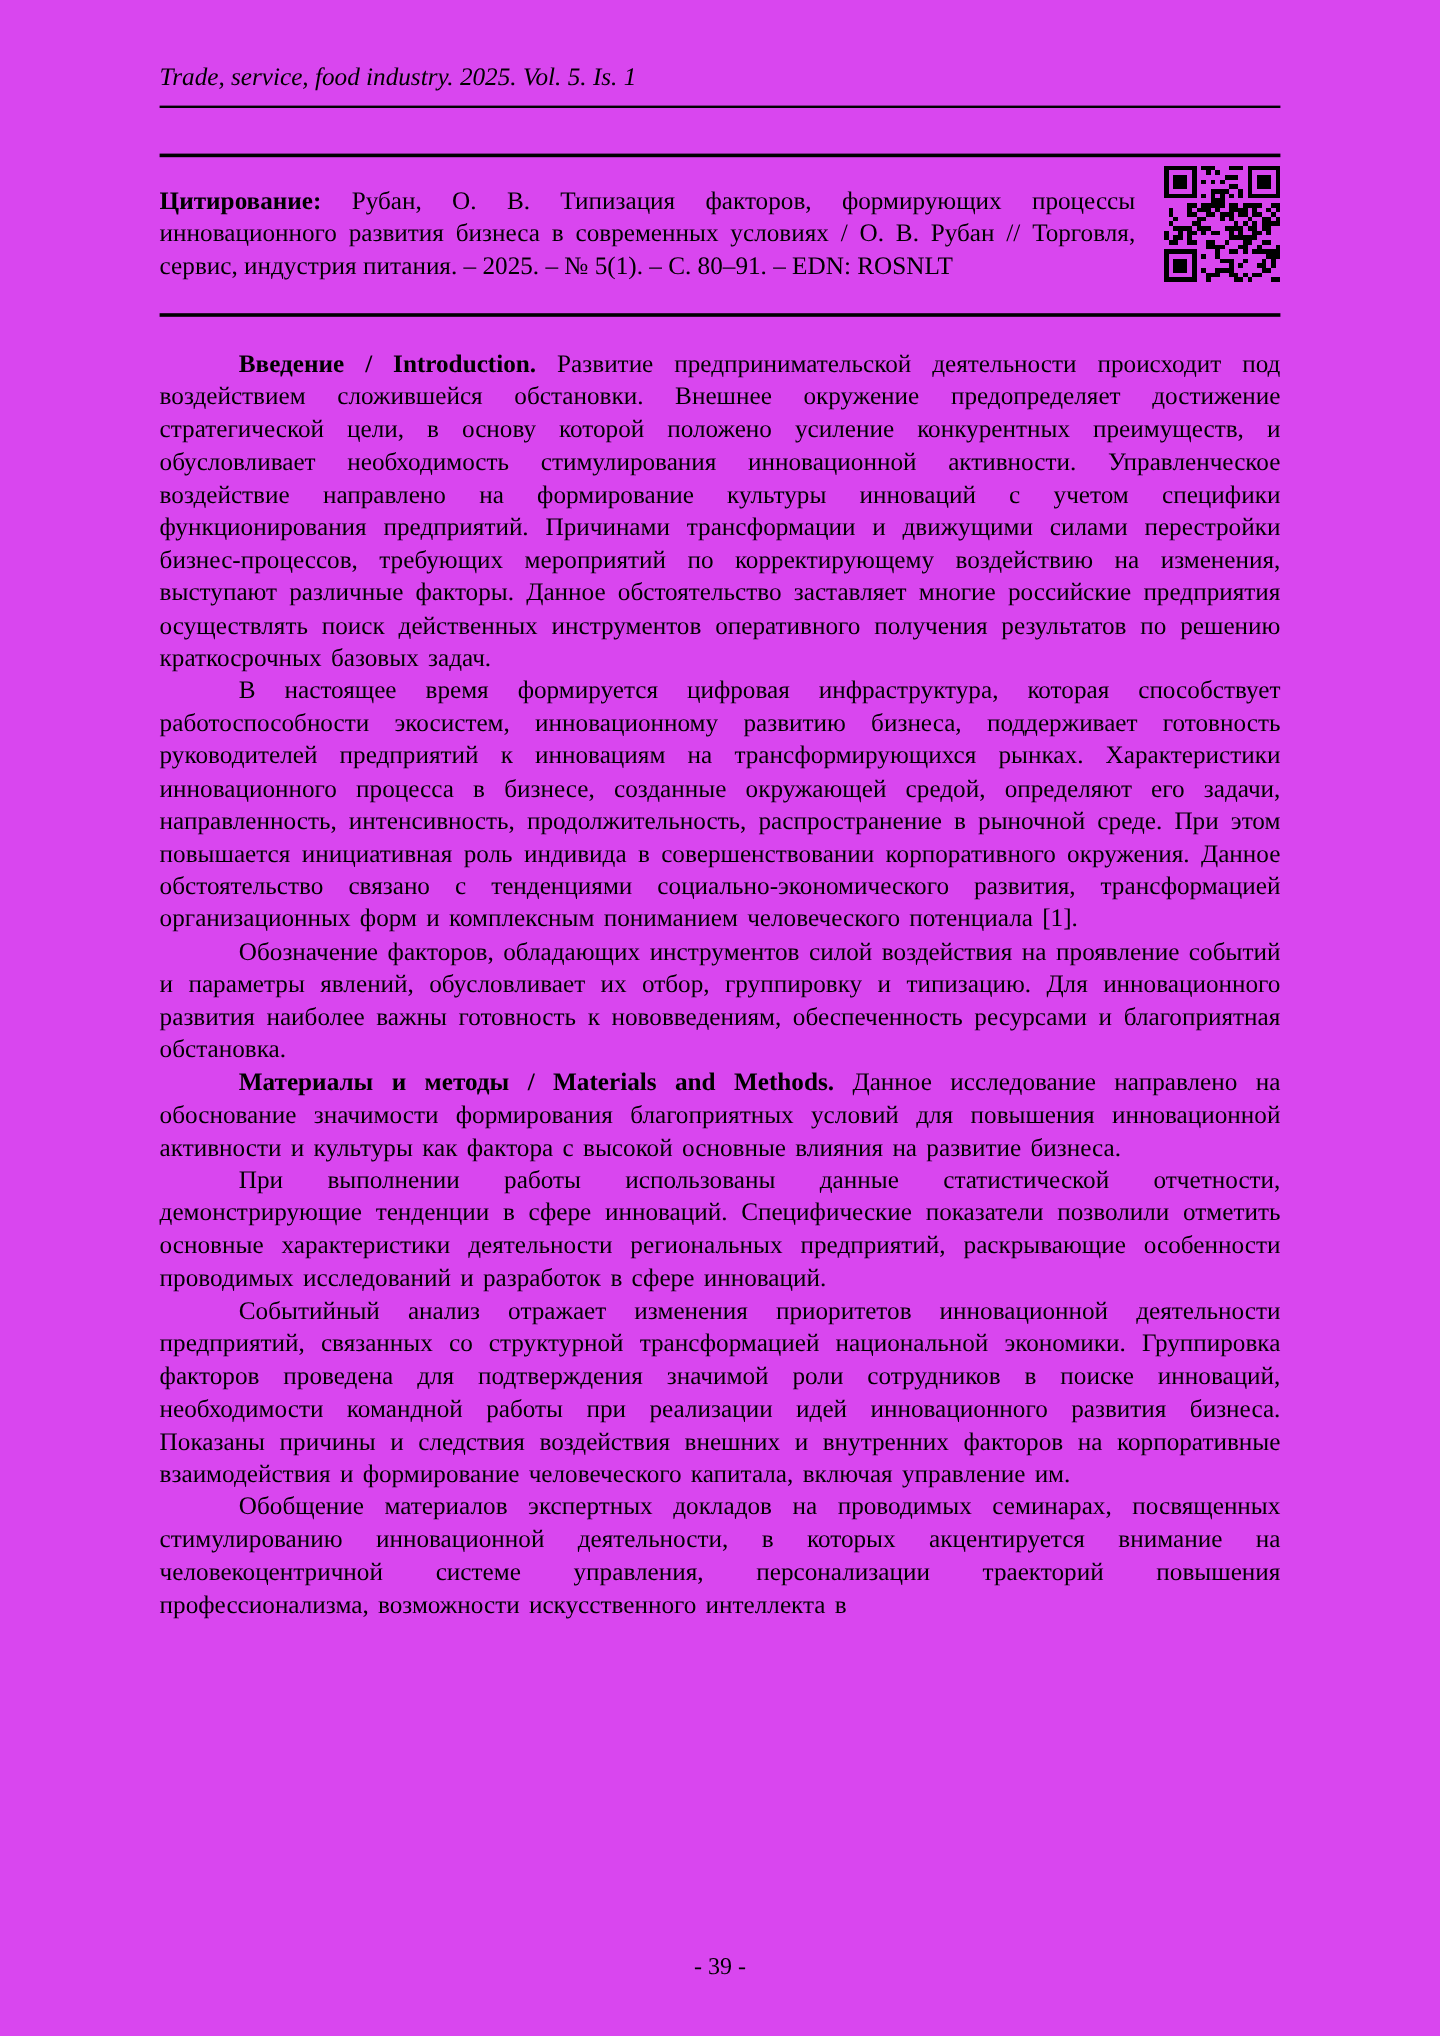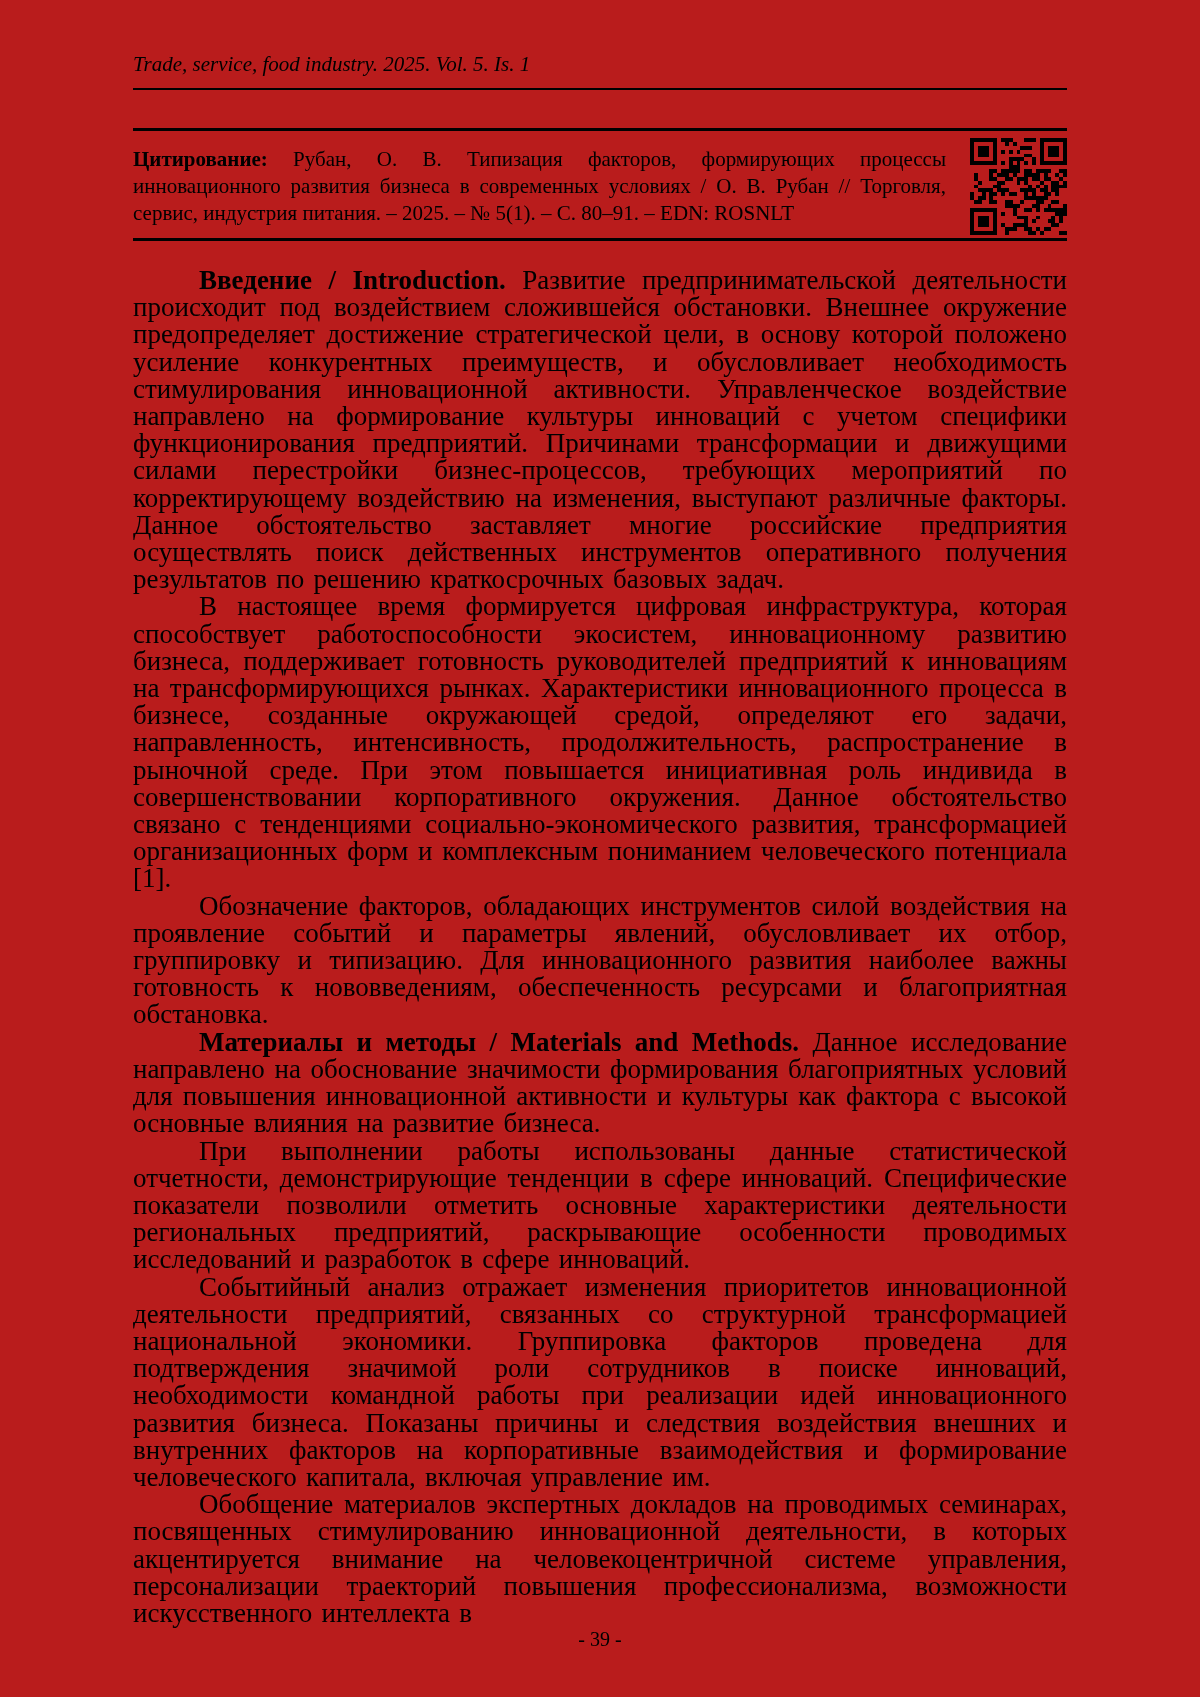--- a/index.html
+++ b/index.html
@@ -1,58 +1,58 @@
 <!DOCTYPE html>
 <html><head>
 <meta charset="utf-8">
 <style>
   * { box-sizing: border-box; }
   html, body { margin: 0; padding: 0; background: #ffffff; }
   .page {
     width: 1200px;
     height: 1697px;
-    background: #b91c1c;
+    background: #d946ef;
     position: relative;
     font-family: "Liberation Serif", serif;
     color: #000000;
     padding: 52px 133px 0 133px;
     overflow: hidden;
   }
   .running-header {
     font-style: italic;
     font-size: 21px;
     line-height: 24px;
     padding-bottom: 12px;
     border-bottom: 2px solid #000;
   }
   .citation-block {
     margin-top: 38px;
     border-top: 3px solid #000;
     border-bottom: 3px solid #000;
-    padding: 7px 0 3px 0;
+    padding: 7px 0 26px 0;
     display: flex;
-    align-items: center;
+    align-items: flex-end;
     gap: 24px;
   }
   .citation-text {
     margin: 0;
     flex: 1;
     font-size: 21px;
     line-height: 27px;
     text-align: justify;
   }
   .qr {
     width: 97px;
     height: 97px;
     flex: none;
     display: block;
   }
   .article-body {
     margin-top: 26px;
-    font-size: 27px;
+    font-size: 21px;
     line-height: 27.2px;
     text-align: justify;
   }
   .article-body p {
     margin: 0;
     text-indent: 66px;
     word-spacing: 2.5px;
   }
   .page-footer {
     position: absolute;

